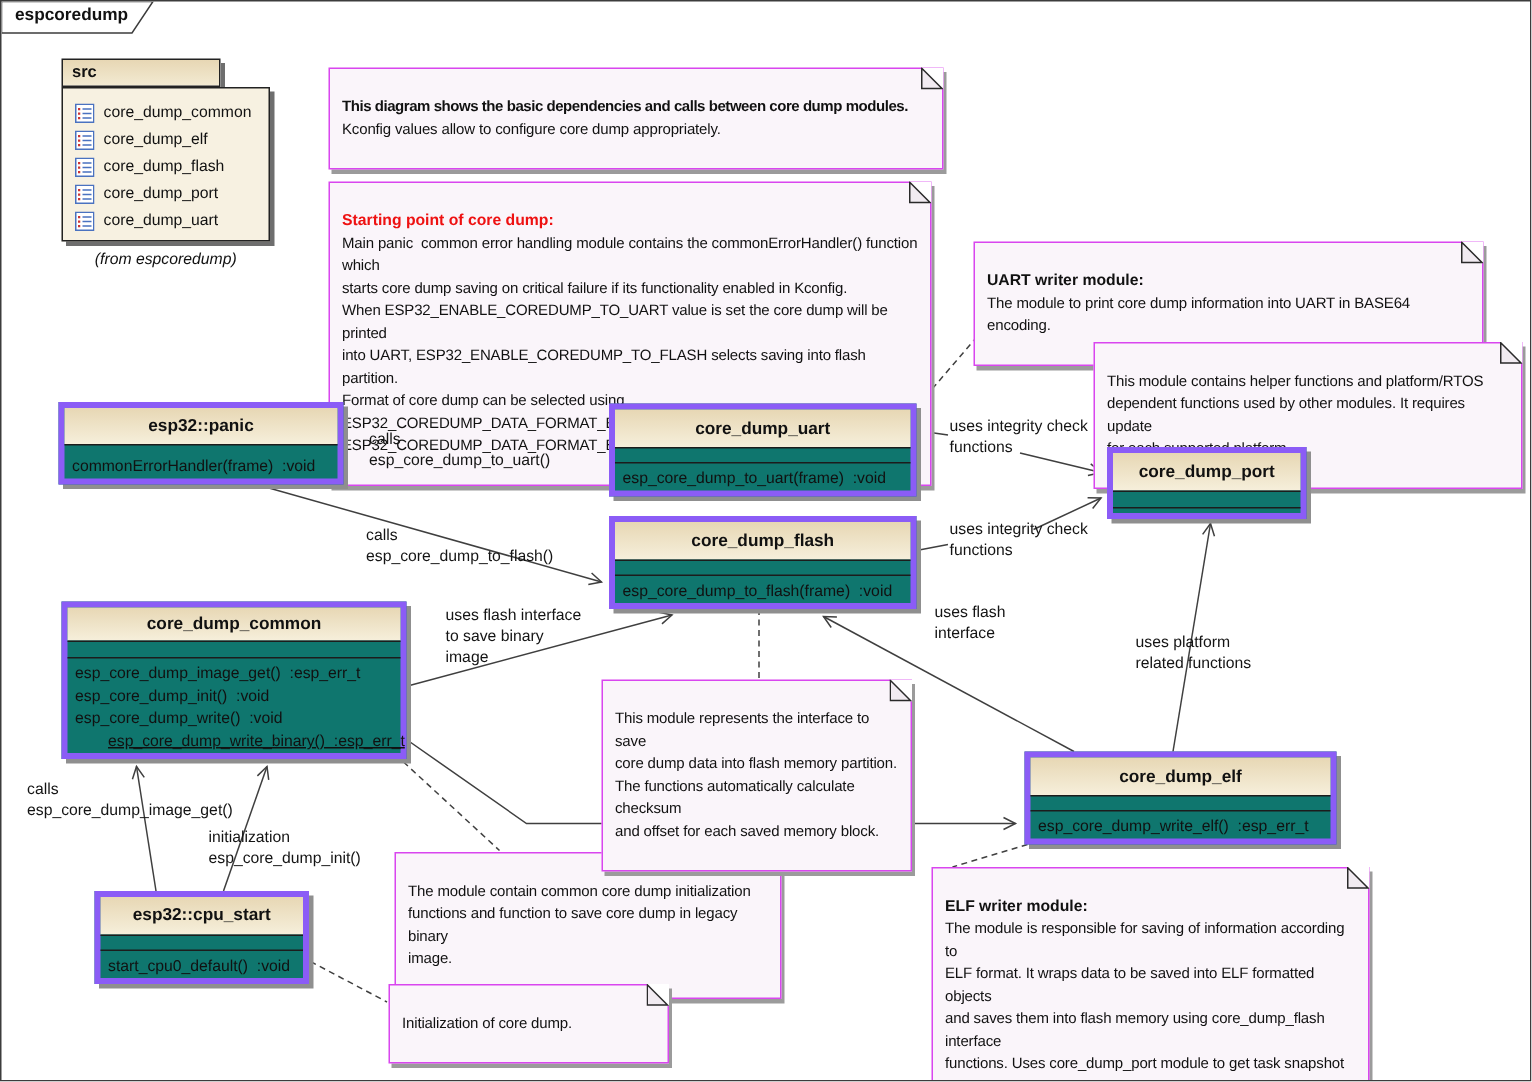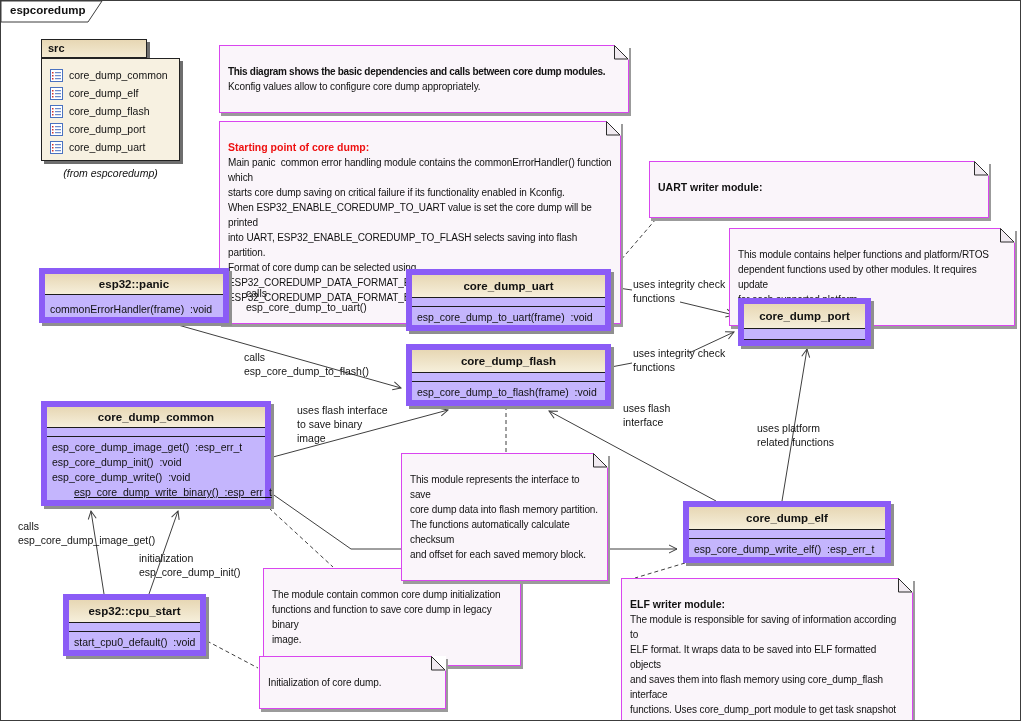--- a/index.html
+++ b/index.html
@@ -17,21 +17,21 @@
   
   .pkg-tab{position:absolute;z-index:2;background:linear-gradient(#e7d7b4,#f3ead2);
     border:1px solid #222;box-sizing:border-box;font-size:11px;font-weight:bold;
     padding:2px 0 0 6px;box-shadow:3px 3px 0 #6e6e6e;}
   .pkg-body{position:absolute;z-index:2;background:#f7f1e1;border:1px solid #222;
     box-sizing:border-box;box-shadow:3px 3px 0 #6e6e6e;padding-top:7px;}
   .pkg-item{display:flex;align-items:center;gap:6px;padding:1px 0 1px 8px;height:16px;}
   .pkg-item span{font-size:10.5px;white-space:pre;}
   .pkg-from{position:absolute;z-index:2;font-size:10.5px;font-style:italic;text-align:center;}
   
-  .uml-class{position:absolute;z-index:2;border:6px solid #8b5cf6;background:#c4b5fd;
+  .uml-class{position:absolute;z-index:2;border:4px solid #8b5cf6;background:#0f766e;
     box-sizing:border-box;box-shadow:3px 3px 0 #8f8f8f;display:flex;flex-direction:column;}
   .cls-title{background:linear-gradient(#e7d7b4,#f6efdb);border-bottom:1px solid #1c1c1c;
     font-size:11.5px;font-weight:bold;text-align:center;display:flex;align-items:center;justify-content:center;}
   .cls-empty{border-bottom:1px solid #1c1c1c;}
   .cls-methods{padding:3px 0 0 5px;}
   .m{font-size:10.5px;line-height:15px;white-space:pre;}
   .m.static{text-decoration:underline;margin-left:22px;}
   
   .note{position:absolute;z-index:2;background:#faf5fa;border:1px solid #d946ef;
     box-sizing:border-box;box-shadow:2px 3px 0 #9b9b9b;padding:18px 8px;}
@@ -168,20 +168,21 @@
 Format of core dump can be selected using ESP32_COREDUMP_DATA_FORMAT_ELF,
 ESP32_COREDUMP_DATA_FORMAT_BIN.</div>
   </div>
 
   <div class="note" style="left:648px;top:160px;width:340px;min-height:57px;">
     <svg class="fold" width="15" height="15">
         <path d="M0,0 H15 V15 Z" fill="#ffffff"></path>
         <path d="M0.5,0.5 L14,14 L0.5,14 Z" fill="#f1ebf1" stroke="#2a2a2a"></path>
       </svg>
     <div class="note-title">UART writer module:</div>
+    <div class="note-body">The module to print core dump information into UART in BASE64 encoding.</div>
   </div>
 
   <div class="note" style="left:728px;top:227px;width:286px;min-height:62px;">
     <svg class="fold" width="15" height="15">
         <path d="M0,0 H15 V15 Z" fill="#ffffff"></path>
         <path d="M0.5,0.5 L14,14 L0.5,14 Z" fill="#f1ebf1" stroke="#2a2a2a"></path>
       </svg>
     <div class="note-body">This module contains helper functions and platform/RTOS
 dependent functions used by other modules. It requires update
 for each supported platform.</div>

